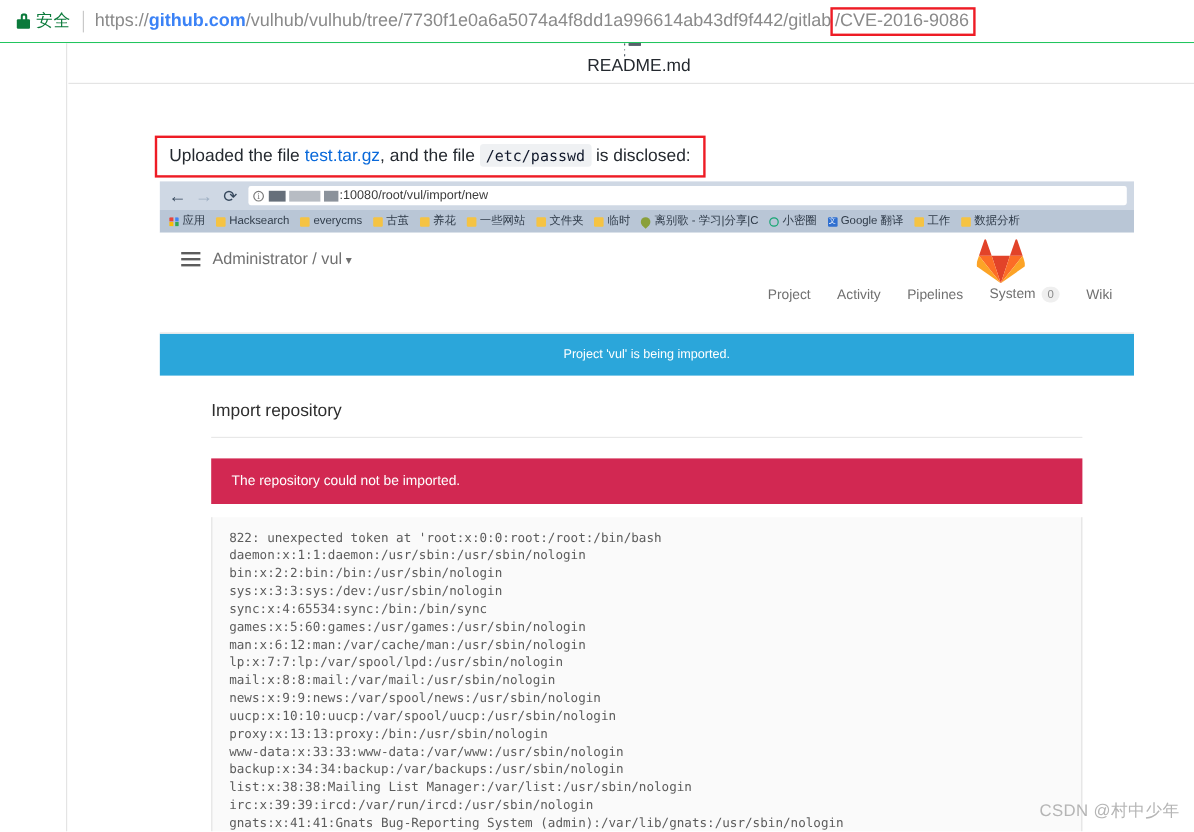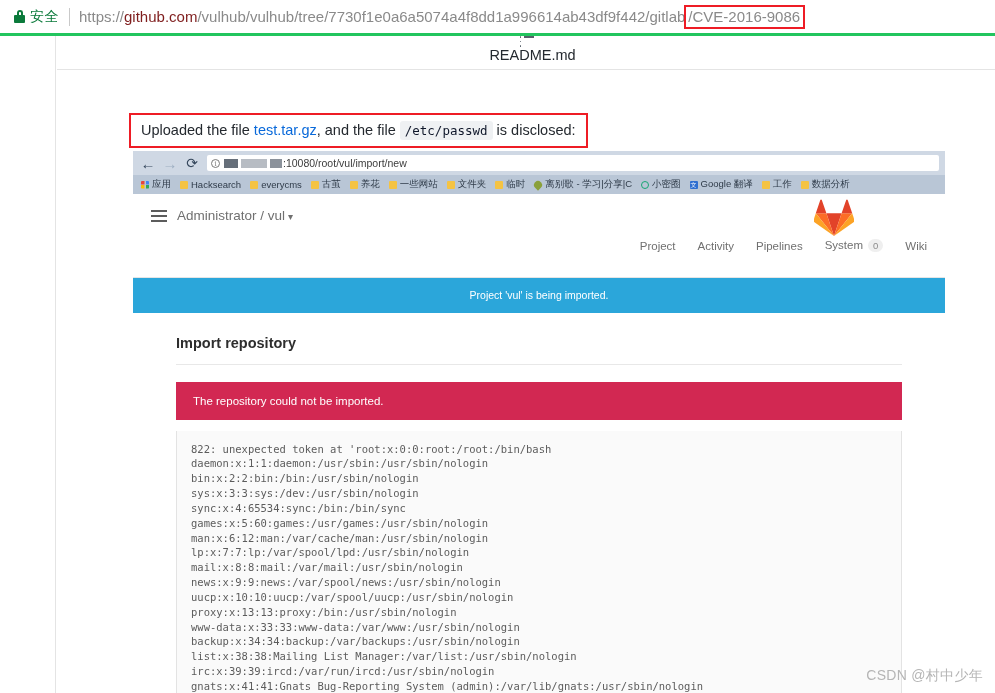--- a/index.html
+++ b/index.html
@@ -9,34 +9,34 @@
     background:#ffffff;
     font-family:"Liberation Sans", sans-serif;
     overflow:hidden;
     position:relative;
   }
 
   
   #omnibox {
     height:36px;
     background:#ffffff;
-    border-bottom:3px solid #22c55e;
+    border-bottom:1px solid #22c55e;
     display:flex;
     align-items:center;
     padding:0 6px;
     position:relative;
   }
   .lock-icon { width:11px; height:13px; position:relative; margin:0 5px 0 8px; flex:none; }
   .lock-icon .body { position:absolute; bottom:0; left:0; width:11px; height:8px; background:#0b7a3b; border-radius:1px; }
   .lock-icon .shackle { position:absolute; top:0; left:2.5px; width:6px; height:6px; border:2px solid #0b7a3b; border-bottom:none; border-radius:3px 3px 0 0; }
   .secure-text { color:#0b7a3b; font-size:14px; letter-spacing:.5px; margin-right:8px; }
   .omni-sep { width:1px; height:18px; background:#c9c9c9; margin:0 9px 0 2px; }
   .url-wrap { font-size:15px; white-space:nowrap; position:relative; display:flex; align-items:center; }
   .url-scheme { color:#8a8a8a; }
-  .url-host   { color:#7f1d1d; font-weight:normal; }
+  .url-host   { color:#3b82f6; font-weight:bold; }
   .url-path   { color:#8a8a8a; }
   .url-hl {
     color:#8a8a8a;
     border:2px solid #ee1c25;
     padding:1px 3px 2px 2px;
     margin-left:-1px;
     position:relative; top:0px;
   }
 
   
@@ -160,21 +160,21 @@
     border-radius:8px; padding:1px 5px; font-size:9.5px;
   }
 
   .gl-banner {
     background:#2ba6da; color:#fff;
     text-align:center; font-size:10.5px;
     padding:11px 0 12px 0;
   }
 
   .gl-content { padding:22px 43px 0 43px; }
-  .gl-h2 { font-size:14.5px; color:#2e2e2e; font-weight:bold; margin:0 0 13px 0; }
+  .gl-h2 { font-size:14.5px; color:#2e2e2e; font-weight:normal; margin:0 0 13px 0; }
   .gl-hr { height:1px; background:#e8e8e8; margin:0 0 17px 0; }
 
   .gl-alert {
     background:#d22852; color:#fff;
     font-size:11.5px; padding:13px 17px;
   }
   .gl-pre {
     background:#fafafa;
     border:1px solid #e3e3e3;
     border-top:none;

